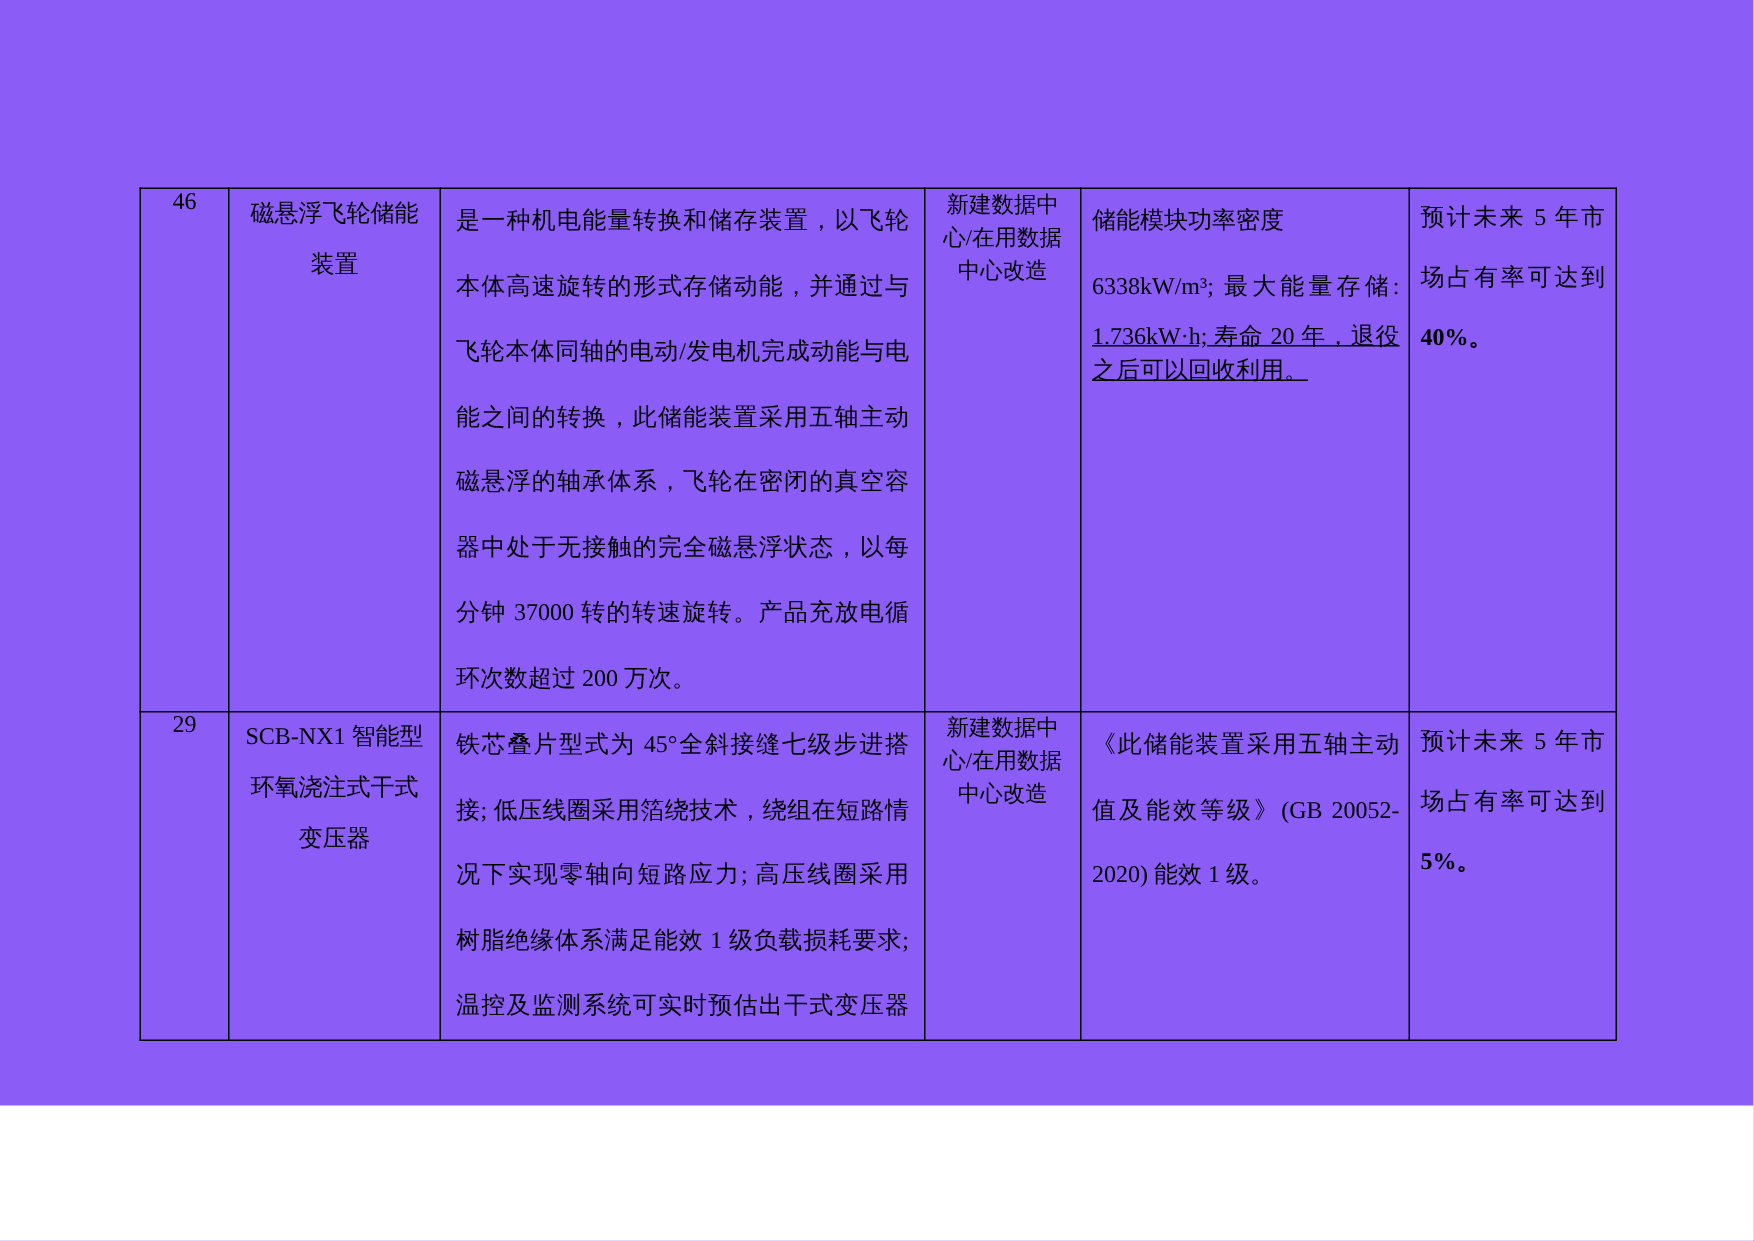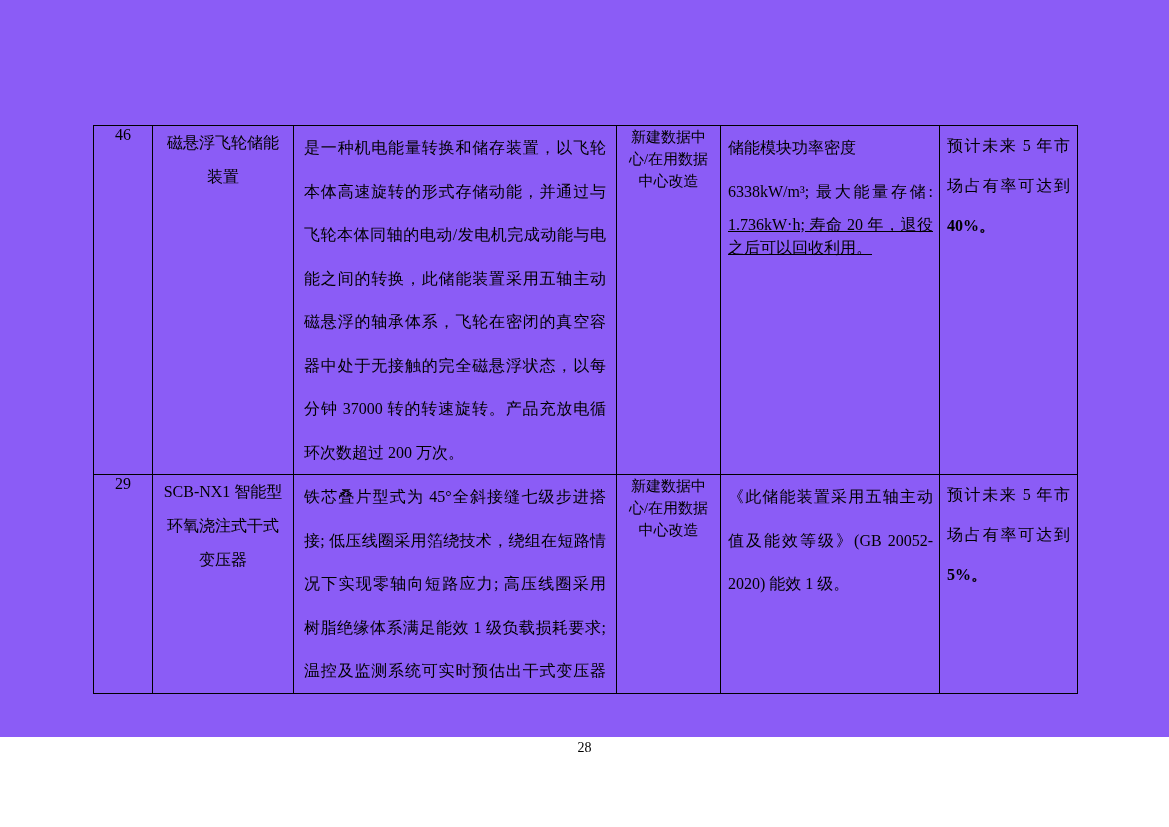--- a/index.html
+++ b/index.html
@@ -201,15 +201,14 @@
           <div>
               <div class="line">预计未来 5 年市</div>
               <div class="line">场占有率可达到</div>
               <div class="line">5%。</div>
             </div>
         </td>
       </tr>
     </tbody>
   </table>
 
-  <div class="footer">28</div>
 
 </div>
 
 </body></html>

